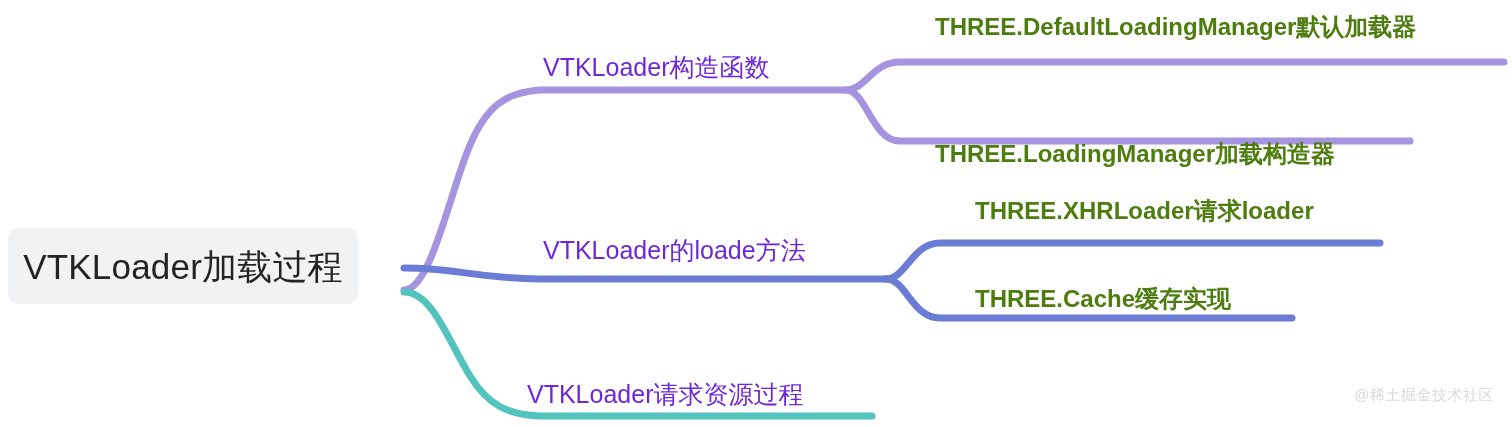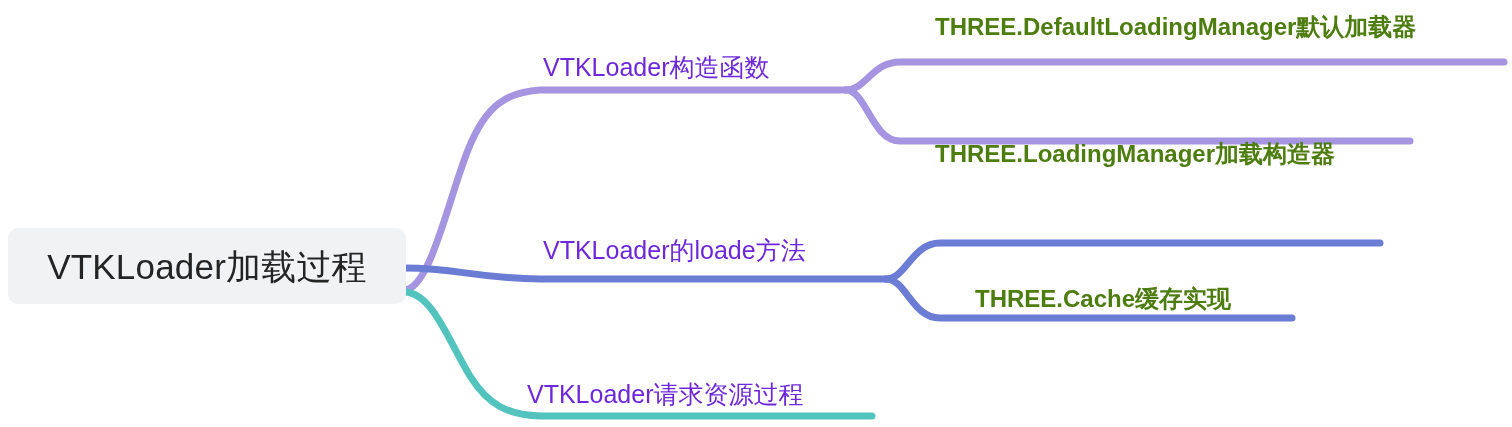--- a/index.html
+++ b/index.html
@@ -28,21 +28,21 @@
   .node {
     position: absolute;
     white-space: nowrap;
     color: #262626;
     line-height: 1;
   }
   
   #root-node {
     left: 8px;
     top: 228px;
-    width: 398px;
+    width: 350px;
     height: 76px;
     background: #f1f2f3;
     border-radius: 10px;
     display: flex;
     align-items: center;
     justify-content: center;
     font-size: 35px;
     font-weight: 500;
     letter-spacing: 0.2px;
     color: #242424;
@@ -116,19 +116,23 @@
   </div>
 
   <div class="node l2" id="l2-0">
     <span>THREE.DefaultLoadingManager默认加载器</span>
   </div>
 
   <div class="node l2" id="l2-1">
     <span>THREE.LoadingManager加载构造器</span>
   </div>
 
+  <div class="node l2" id="l2-2">
+    <span>THREE.XHRLoader请求loader</span>
+  </div>
 
   <div class="node l2" id="l2-3">
     <span>THREE.Cache缓存实现</span>
   </div>
 
+  <div id="watermark">@稀土掘金技术社区</div>
 
 </div>
 
 </body></html>

